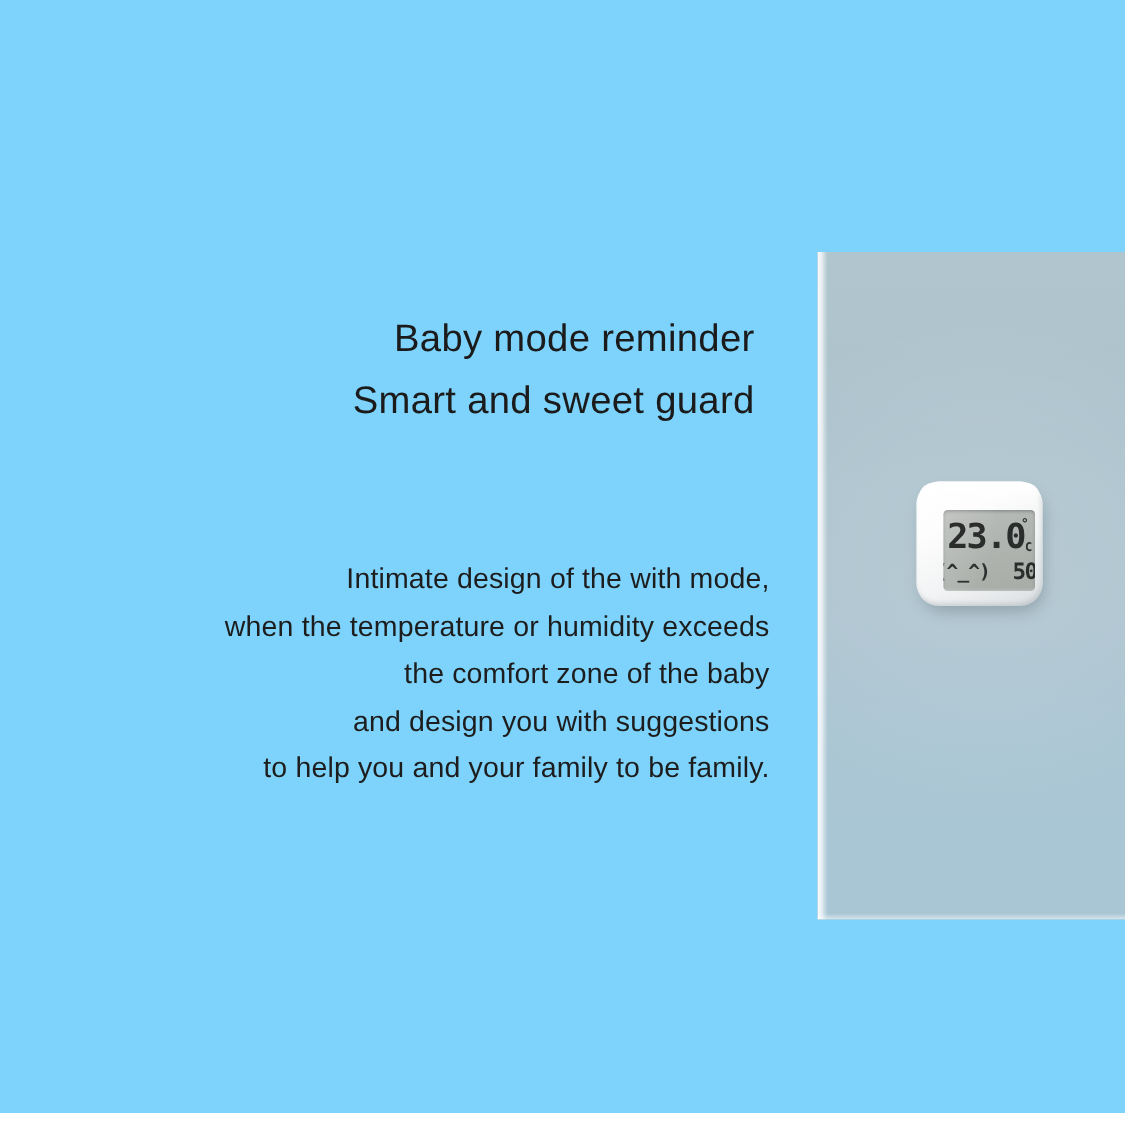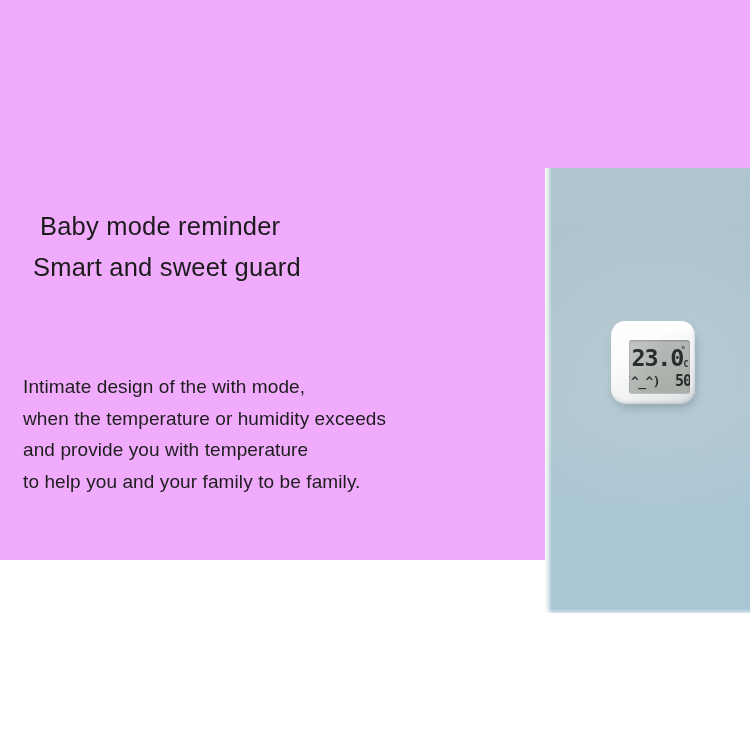--- a/index.html
+++ b/index.html
@@ -9,22 +9,23 @@
   body {
     width: 750px;
     height: 750px;
     background: #ffffff;
     font-family: "Liberation Sans", sans-serif;
     overflow: hidden;
   }
   .page {
     position: relative;
     width: 750px;
-    height: 560px;
-    background: #f0abfc;
+    height: 742px;
+    background: #7dd3fc;
+    text-align: right;
   }
 
   
   .copy-block {
     position: absolute;
     left: 0;
     top: 0;
     width: 530px;
     height: 750px;
   }
@@ -267,21 +268,22 @@
   <div class="copy-block">
 
     <div class="headline">
       <div class="headline-line l1">Baby  mode  reminder</div>
       <div class="headline-line l2">Smart  and  sweet  guard</div>
     </div>
 
     <div class="bodycopy">
       <div class="body-line">Intimate  design  of  the  with  mode,</div>
       <div class="body-line">when  the  temperature  or  humidity  exceeds</div>
-      <div class="body-line">and  provide  you  with  temperature</div>
+      <div class="body-line">the  comfort  zone  of  the  baby</div>
+      <div class="body-line">and  design  you  with  suggestions</div>
       <div class="body-line">to  help  you  and  your  family  to  be  family.</div>
     </div>
 
   </div>
 
   <div class="photo">
     <div class="wall"></div>
     <div class="wall-sheen"></div>
     <div class="wall-edge"></div>
     <div class="wall-edge-bottom"></div>

